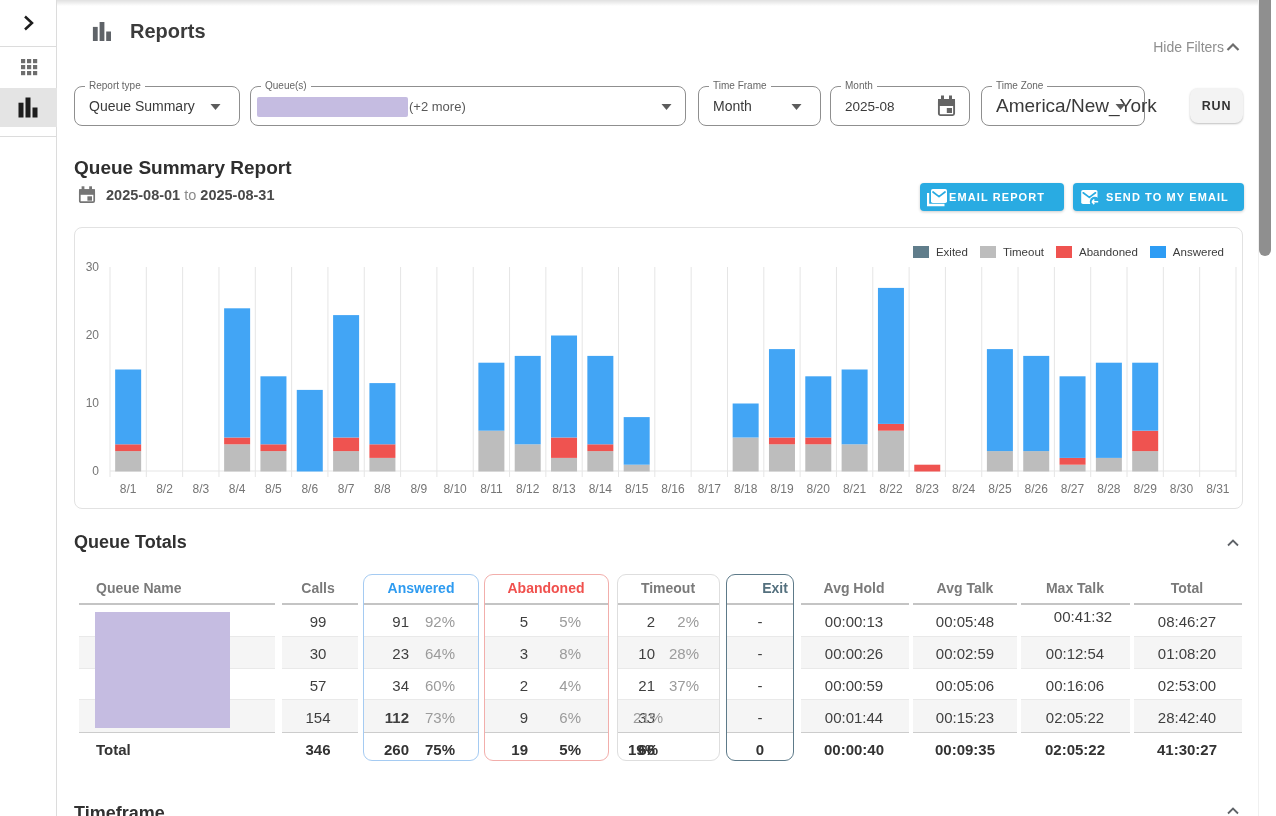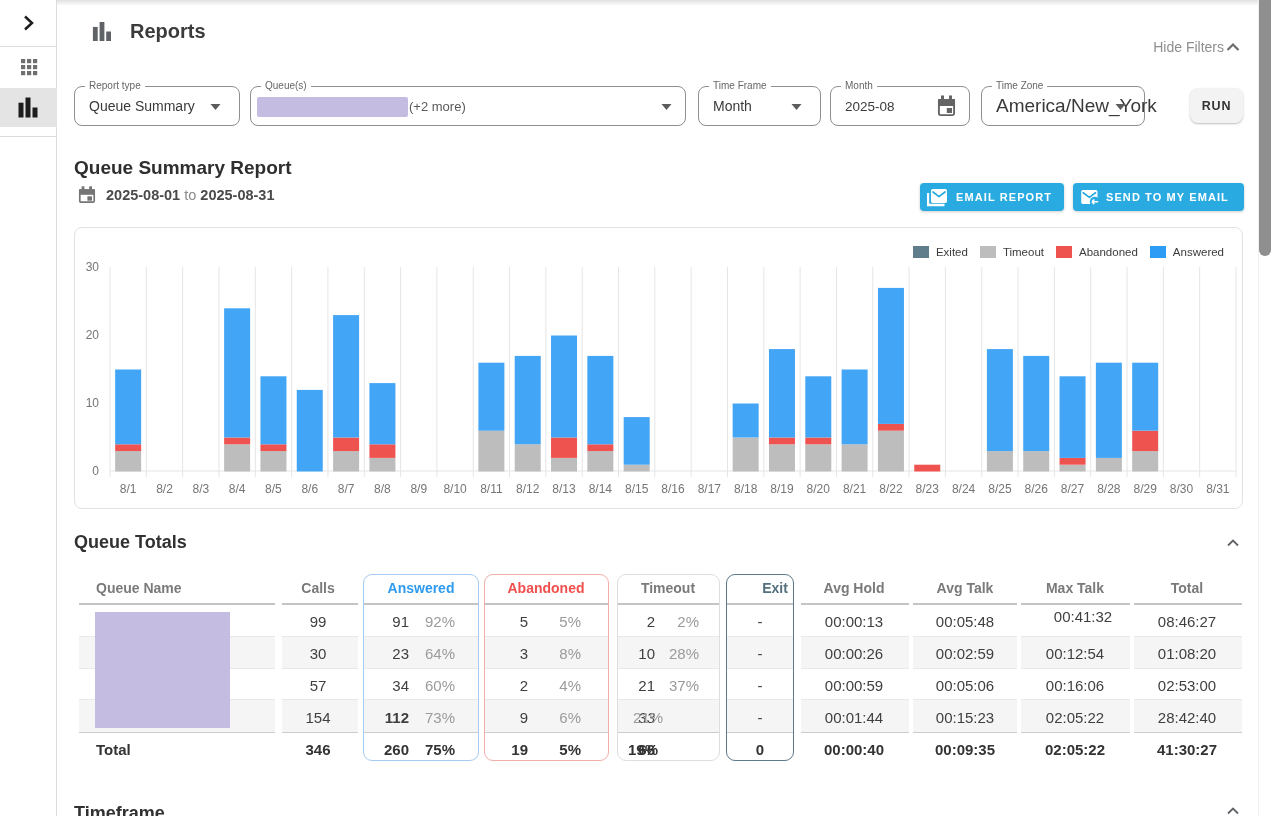--- a/index.html
+++ b/index.html
@@ -112,21 +112,21 @@
 <rect x="1.8" y="4" width="14.4" height="12.2" rx="1.2" fill="none" stroke="#757575" stroke-width="1.7"></rect>
   </svg>
 <div class="abs" style="left:106px;top:187px;font-size:14.5px;color:#8a8a8a;letter-spacing:0px"><b style="color:#4a4a4a">2025-08-01</b> to <b style="color:#4a4a4a">2025-08-31</b></div>
 
 <div class="btn" style="left:920px;width:144px;padding-left:7px">
     <svg width="21" height="19" viewBox="0 0 21 19" fill="none">
 <rect x="4" y="1" width="16" height="14" rx="1.8" fill="#fff"></rect>
 <path d="M6 4 L12 8.6 L18 4" stroke="#29abe2" stroke-width="1.7" fill="none" stroke-linecap="round" stroke-linejoin="round"></path>
 <path d="M1 5 V17 H17.5" stroke="#fff" stroke-width="2.4" fill="none"></path>
 </svg>
-    <span style="margin-left:8px">EMAIL REPORT</span>
+    <span style="margin-left:1px">EMAIL REPORT</span>
   </div>
 <div class="btn" style="left:1073px;width:171px;padding-left:8px">
     <svg width="20" height="17" viewBox="0 0 20 17" fill="none">
 <rect x="0.2" y="1" width="16.3" height="14" rx="1.8" fill="#fff"></rect>
 <path d="M2.2 3.8 L8.35 8.4 L14.5 3.8" stroke="#29abe2" stroke-width="1.7" fill="none" stroke-linecap="round" stroke-linejoin="round"></path>
 <circle cx="13.8" cy="12.8" r="5" fill="#29abe2"></circle>
 <path d="M17.2 12.8 H11 M11 12.8 L13.3 10.5 M11 12.8 L13.3 15.1" stroke="#fff" stroke-width="1.6" fill="none"></path>
 </svg>
     <span style="margin-left:5px">SEND TO MY EMAIL</span>
   </div>

